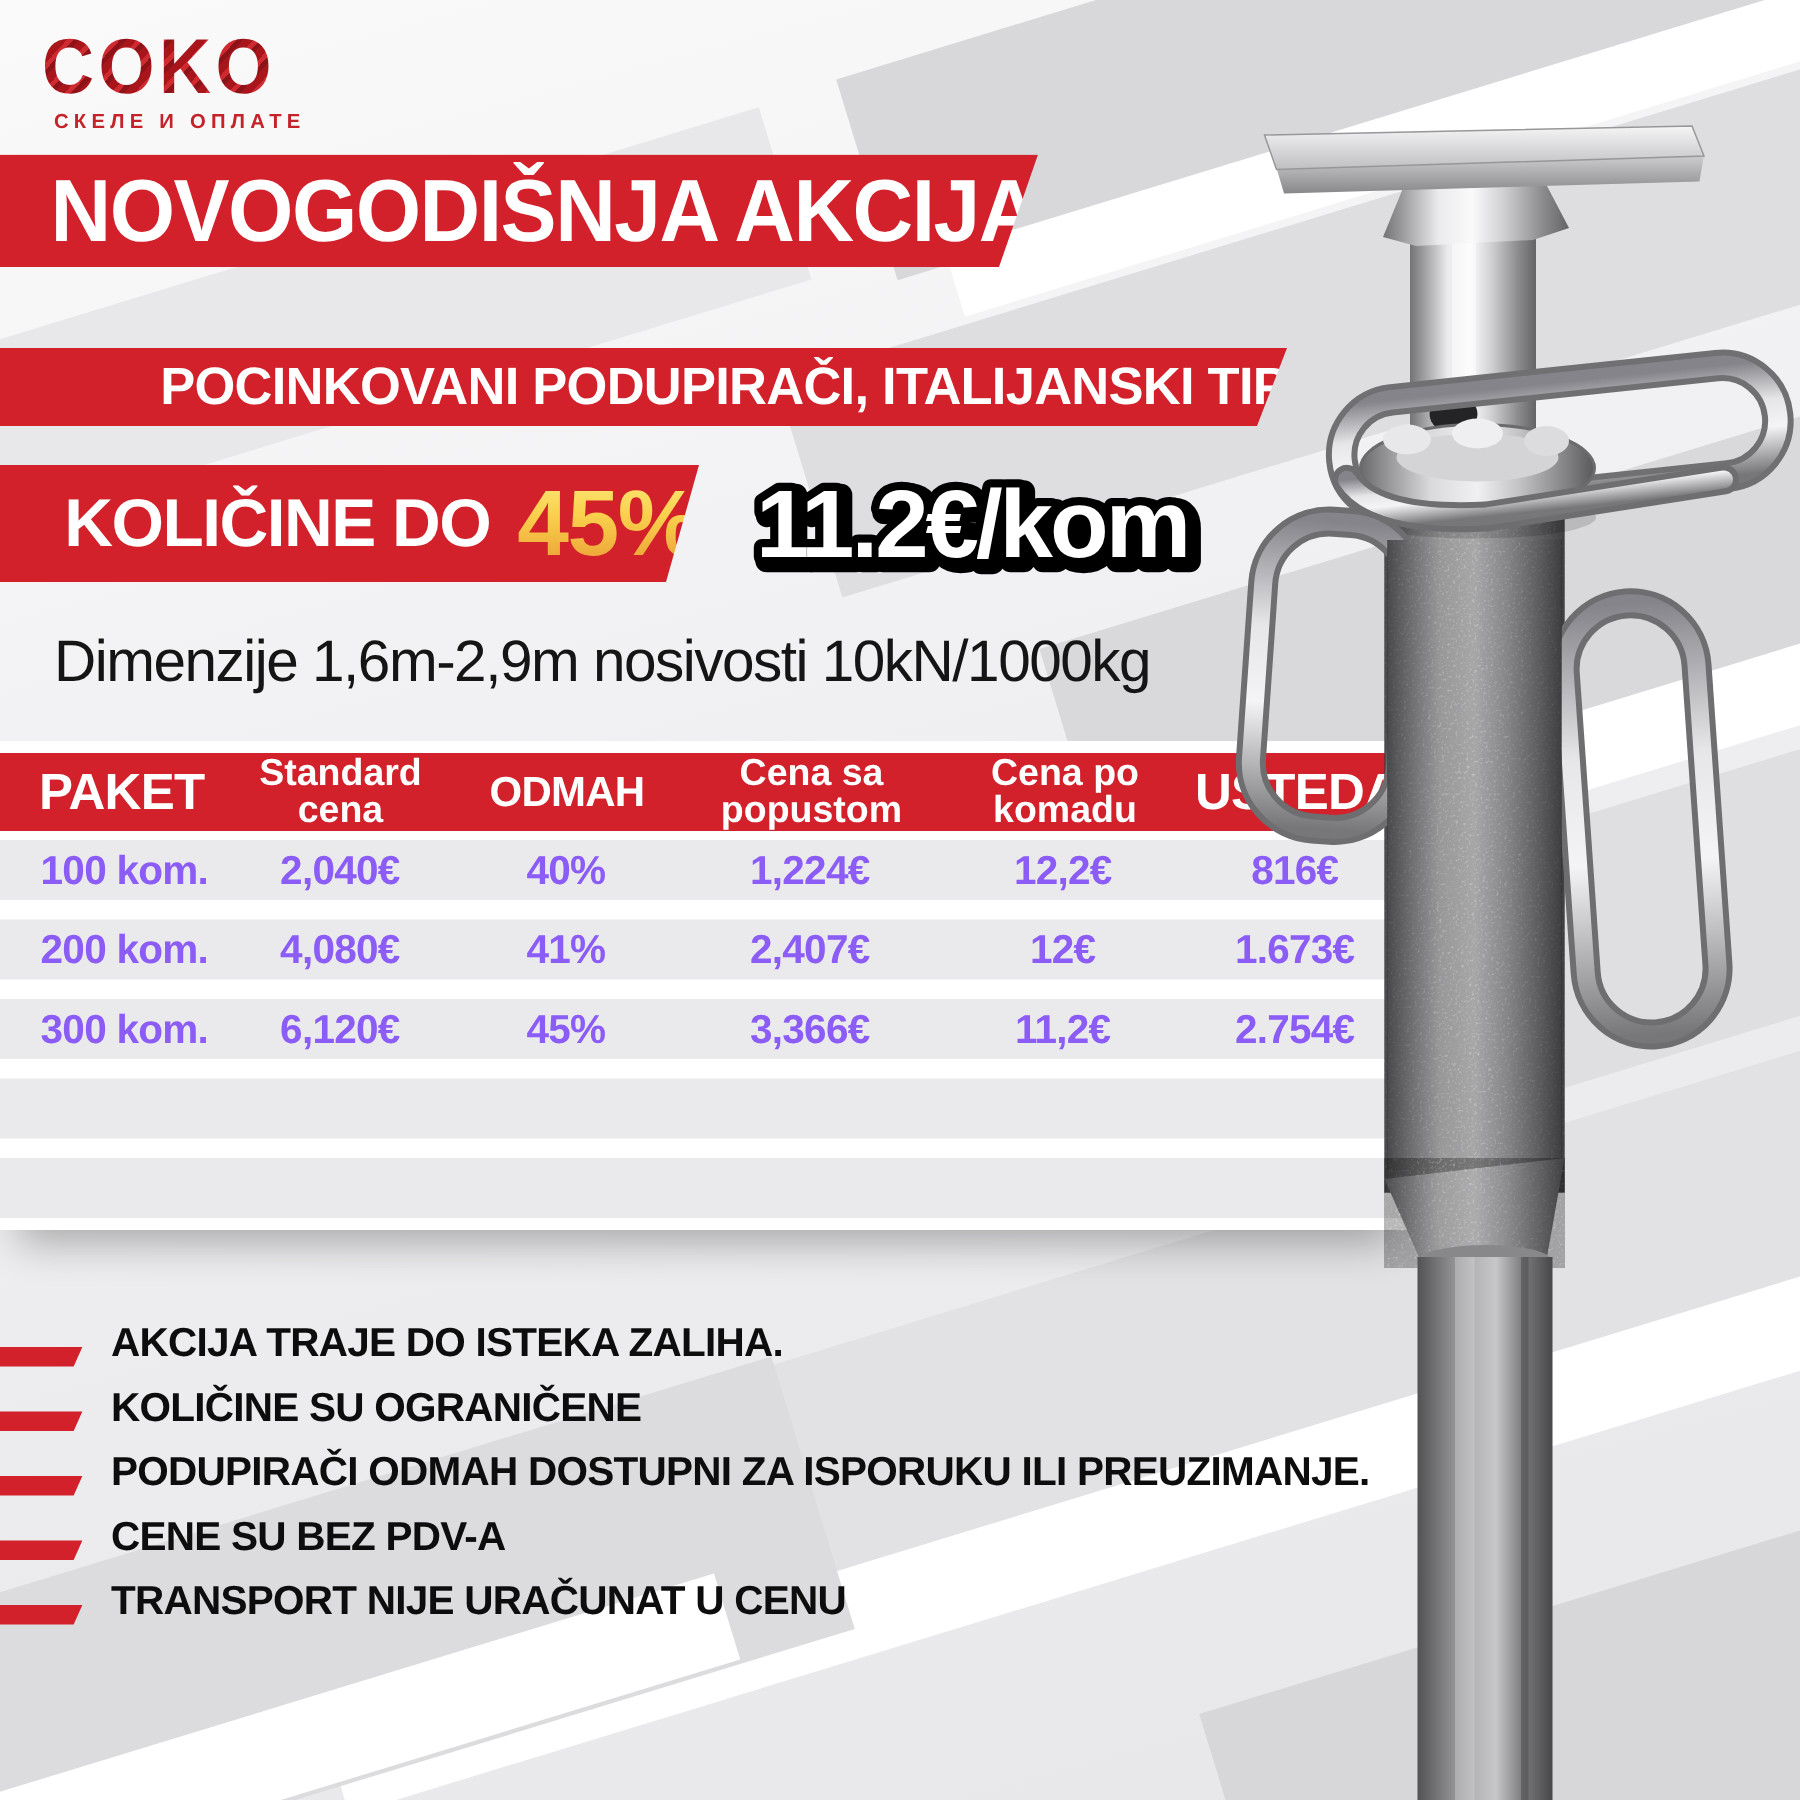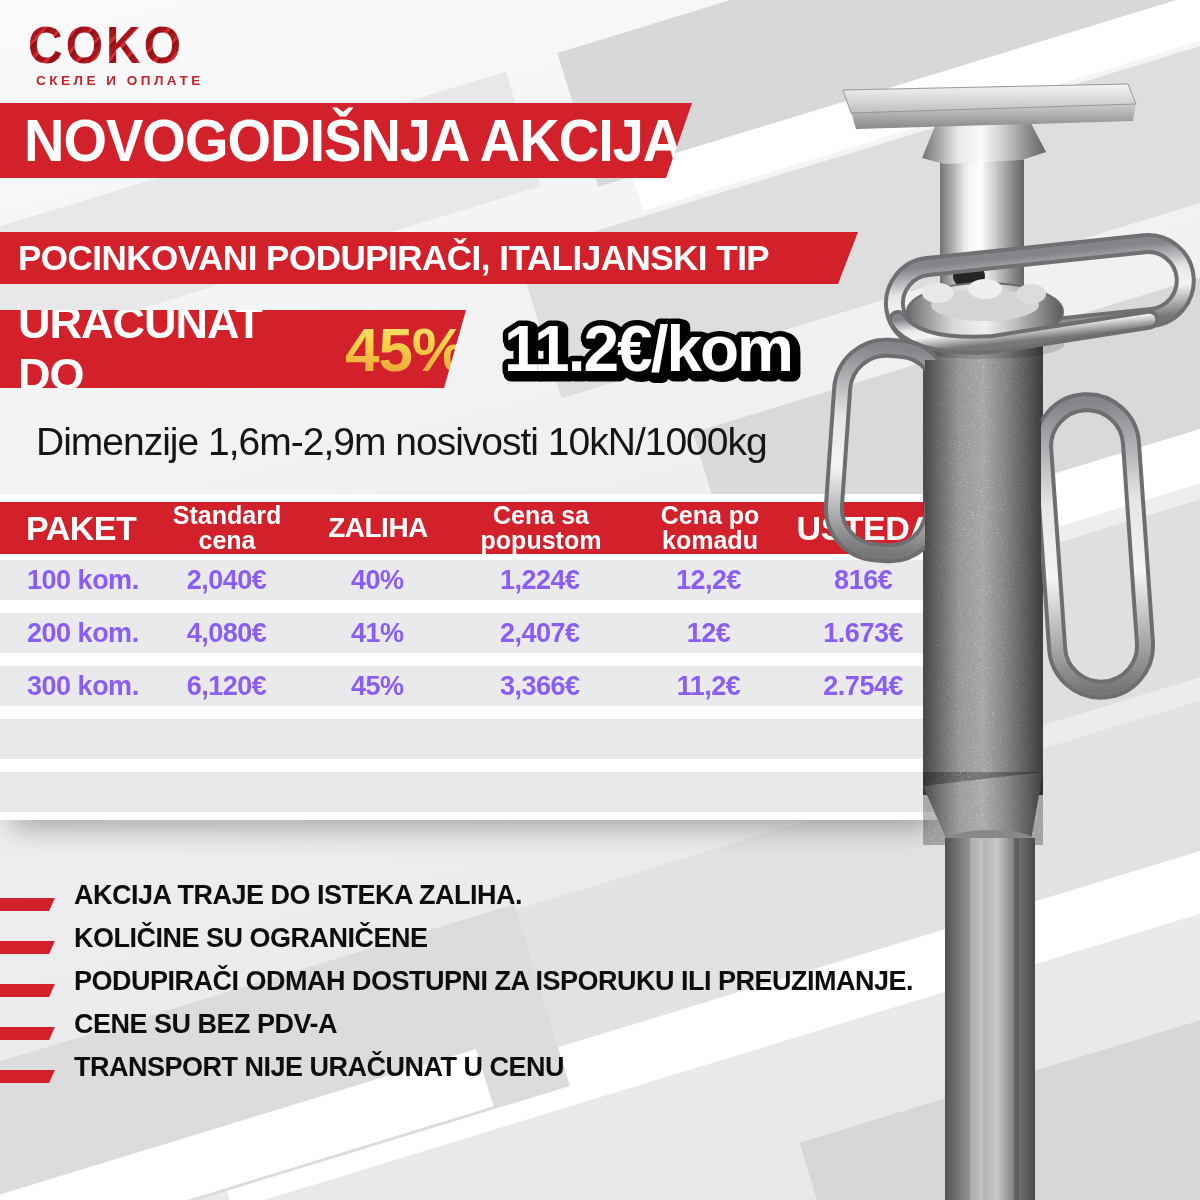--- a/index.html
+++ b/index.html
@@ -14,21 +14,21 @@
   .logo{position:absolute;left:28px;top:22px;z-index:2;}
   .logo-word{
     font-size:48px;font-weight:700;letter-spacing:3px;line-height:1;
     background:repeating-linear-gradient(135deg,#a8161c 0 5px,#d02a31 5px 8px,#8e1318 8px 11px);
     -webkit-background-clip:text;background-clip:text;color:transparent;
     transform:scaleY(1.08);
   }
   .logo-sub{font-size:13.5px;font-weight:700;letter-spacing:3.5px;color:#c4232a;margin-top:3px;padding-left:8px;}
   
   .banner{position:absolute;left:0;background:#d2212b;color:#fff;z-index:2;
-    display:flex;align-items:center;filter:drop-shadow(0 5px 7px rgba(0,0,0,.22));}
+    display:flex;align-items:center;filter:drop-shadow(0 5px 7px rgba(0,0,0,.22));justify-content:flex-end;}
   .banner-main{top:103px;width:692px;height:75px;
     clip-path:polygon(0 0,100% 0,calc(100% - 26px) 100%,0 100%);}
   .banner-main span{font-size:56px;font-weight:700;letter-spacing:-1px;padding-left:24px;transform:scaleY(1.05);}
   .banner-sub{top:232px;width:858px;height:52px;
     clip-path:polygon(0 0,100% 0,calc(100% - 20px) 100%,0 100%);}
   .banner-sub span{font-size:35px;font-weight:700;letter-spacing:-0.5px;padding-left:18px;}
   .banner-discount{top:310px;width:466px;height:78px;
     clip-path:polygon(0 0,100% 0,calc(100% - 22px) 100%,0 100%);}
   .banner-discount .lbl{font-size:45px;font-weight:700;letter-spacing:-1px;padding-left:18px;}
   .banner-discount .pct{
@@ -89,36 +89,36 @@
     <div class="logo-sub">СКЕЛЕ И ОПЛАТЕ</div>
   </div>
 
   <div class="banner banner-main">
     <span>NOVOGODIŠNJA AKCIJA</span>
   </div>
   <div class="banner banner-sub">
     <span>POCINKOVANI PODUPIRAČI, ITALIJANSKI TIP</span>
   </div>
   <div class="banner banner-discount">
-    <span class="lbl">URAČUNAT DO</span>
+    <span class="lbl">KOLIČINE DO</span>
     <span class="pct">45%</span>
   </div>
 
   <svg class="price" viewBox="0 0 380 100">
     <text class="back" x="190" y="71" text-anchor="middle" transform="translate(3,3)">11.2€/kom</text>
     <text class="front" x="190" y="71" text-anchor="middle">11.2€/kom</text>
   </svg>
 
   <div class="dims">Dimenzije 1,6m-2,9m nosivosti 10kN/1000kg</div>
 
   <div class="table-block">
     <div class="thead">
       <div class="th th-lg c0">PAKET</div>
       <div class="th th-sm c1">Standard cena</div>
-      <div class="th th-lg c2" style="font-size:28px;">ZALIHA</div>
+      <div class="th th-lg c2" style="font-size:28px;">ODMAH</div>
       <div class="th th-sm c3">Cena sa popustom</div>
       <div class="th th-sm c4">Cena po komadu</div>
       <div class="th th-lg c5">UŠTEDA</div>
     </div>
     <div class="trow" style="top:66px;">
       <div class="td c0">100 kom.</div>
       <div class="td c1">2,040€</div>
       <div class="td c2">40%</div>
       <div class="td c3">1,224€</div>
       <div class="td c4">12,2€</div>

